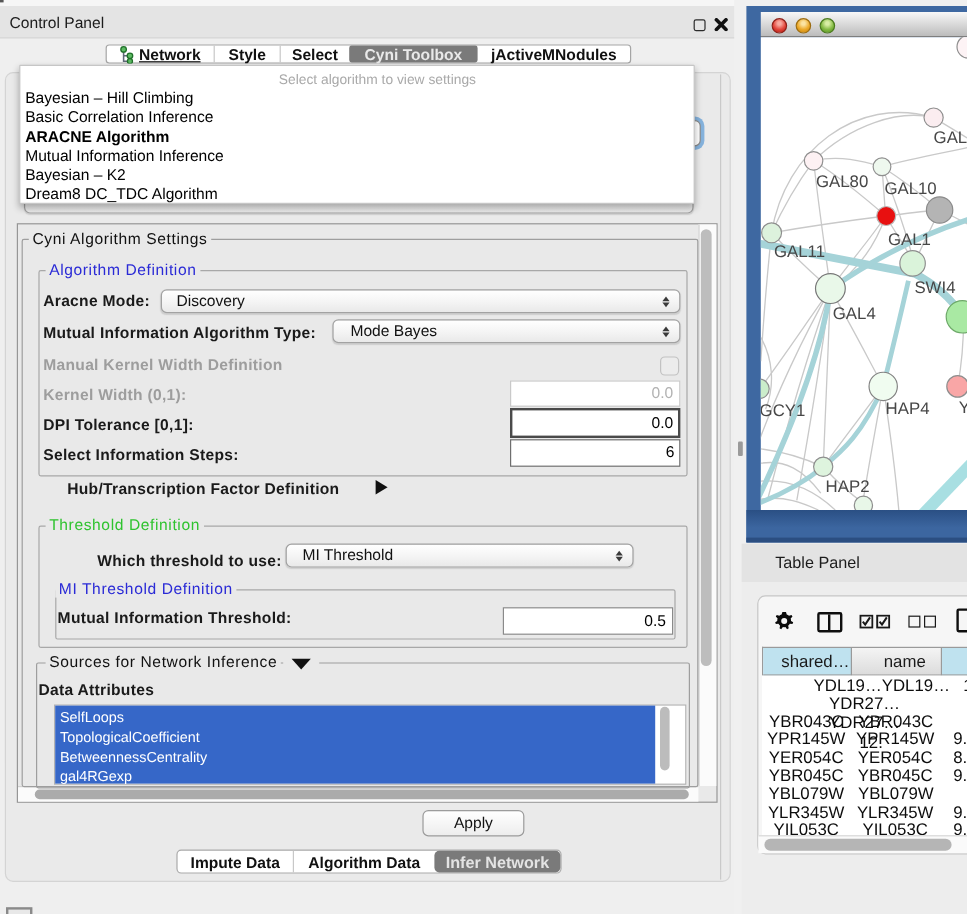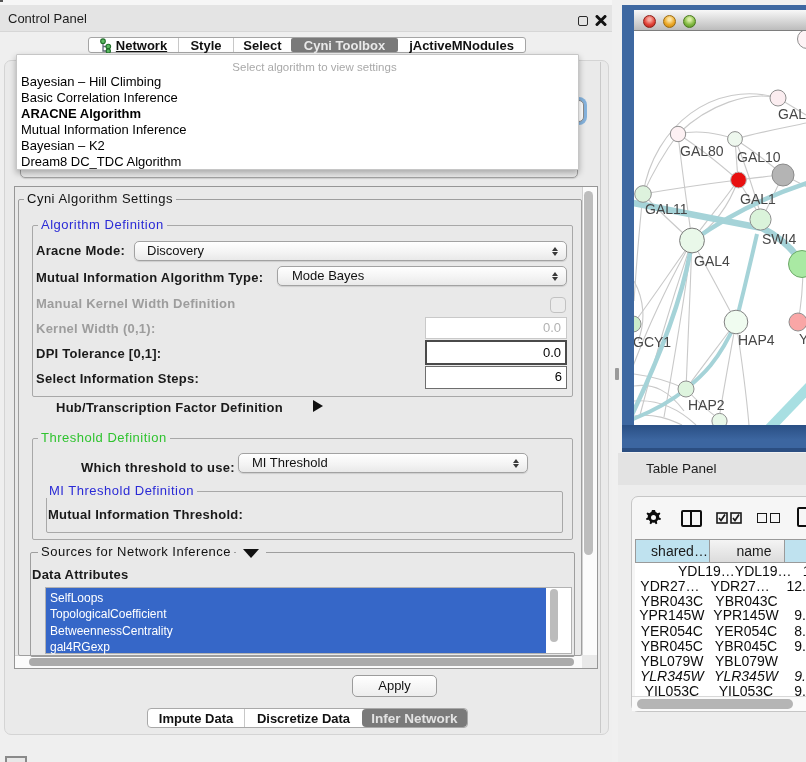--- a/index.html
+++ b/index.html
@@ -86,37 +86,38 @@
 <div class="grp" style="left:32px;top:438px;width:539px;height:100px;border-color:#a8a8a8;"></div>
 <div class="gt" style="left:38px;top:431px;color:#2fc32f;">Threshold Definition</div>
 <div class="lbl" style="left:81px;top:460px;">Which threshold to use:</div>
 <div class="combo" style="left:238px;top:453px;width:290px;height:20px;box-sizing:border-box;">
       <span class="ct" style="left:13px;top:1px;">MI Threshold</span>
       <span class="arr"></span>
     </div>
 <div class="grp" style="left:46px;top:491px;width:515px;height:40px;border-color:#a8a8a8;"></div>
 <div class="gt" style="left:46px;top:484px;color:#2a2ad6;">MI Threshold Definition</div>
 <div class="lbl" style="left:48px;top:507px;">Mutual Information Threshold:</div>
+<div class="tf" style="left:419px;top:506px;width:142px;height:23px;border:1px solid #8a8a8a;color:#000;line-height:21px;padding-right:5px;">0.5</div>
 
 <div class="grp" style="left:30px;top:552px;width:543px;height:103px;"></div>
 <div class="gt" style="left:38px;top:545px;color:#111;">Sources for Network Inference</div>
 <div class="ab" style="left:236px;top:551px;width:30px;height:3px;background:#e9e9e9;"></div>
 <div class="ab" style="left:243px;top:549px;width:0;height:0;border-left:8px solid transparent;border-right:8px solid transparent;border-top:9px solid #111;"></div>
 <div class="lbl" style="left:32px;top:567px;">Data Attributes</div>
 <div class="ab" style="left:45px;top:587px;width:527px;height:67px;background:#fff;border:1px solid #b2b2b2;box-sizing:border-box;"></div>
 <div class="ab" style="left:46px;top:588px;width:500px;height:65px;background:#3667c8;"></div>
 <div class="ab" style="left:50px;top:590px;font-size:12px;color:#fff;line-height:16.4px;white-space:nowrap;">SelfLoops<br>TopologicalCoefficient<br>BetweennessCentrality<br>gal4RGexp</div>
 <div class="ab" style="left:550px;top:589px;width:8px;height:53px;background:#bcbcbc;border-radius:4px;"></div>
 
 <div class="ab" style="left:352px;top:675px;width:85px;height:22px;background:linear-gradient(180deg,#ffffff,#ededed);border:1px solid #9c9c9c;border-radius:5px;box-sizing:border-box;text-align:center;font-size:13px;line-height:20px;color:#111;">Apply</div>
 
 <div class="ab" style="left:147px;top:708px;width:321px;height:20px;background:#fff;border:1px solid #a9a9a9;border-radius:4px;box-sizing:border-box;display:flex;">
   <div class="toptab" style="width:96px;">Impute Data</div>
   <div class="tabsep"></div>
-  <div class="toptab" style="width:117px;">Discretize Data</div>
+  <div class="toptab" style="width:117px;">Algorithm Data</div>
   <div class="toptab" style="flex:1;background:#7a7a7a;color:#e3e3e3;border-radius:4px;font-weight:bold;font-size:13.5px;">Infer Network</div>
 </div>
 
 <div class="ab" style="left:5px;top:756px;width:18px;height:12px;background:#e8e8e8;border:2px solid #8a8a8a;"></div>
 
 <div class="ab" style="left:612px;top:0;width:194px;height:762px;background:#f0f0f0;"></div>
 
 <div class="ab" style="left:618px;top:453px;width:188px;height:32px;background:#e3e3e3;"></div>
 <div class="ab" style="left:636px;top:461px;font-size:13.5px;color:#1c1c1c;margin-left:10px;">Table Panel</div>
 <div class="ab" style="left:618px;top:485px;width:188px;height:277px;background:#ededed;"></div>
@@ -231,21 +232,21 @@
   <div style="width:75px;background:linear-gradient(180deg,#f4f4f4,#dcdcdc);border-right:1px solid #9a9a9a;border-bottom:1px solid #9a9a9a;box-sizing:border-box;text-align:center;line-height:23px;"><span style="position:relative;left:7px;">name</span></div>
   <div style="flex:1;background:#bfe2ef;border-bottom:1px solid #9a9a9a;box-sizing:border-box;text-align:center;line-height:23px;color:#555;">A</div>
 </div>
 
 <div class="ab" style="left:635px;top:563px;width:171px;height:133px;background:#fff;overflow:hidden;font-size:14px;color:#0d0d0d;">
   <div style="display:flex;height:15.1px;align-items:center;margin-left:43px;">
         <div style="width:74px;text-align:center;">YDL19…</div>
         <div style="width:75px;text-align:center;">YDL19…</div>
         <div style="flex:1;padding-left:11px;">13.</div>
       </div>
-  <div style="display:flex;height:15.1px;align-items:center;">
+  <div style="display:flex;height:15.1px;align-items:center;flex-direction:column;">
         <div style="width:74px;text-align:center;">YDR27…</div>
         <div style="width:75px;text-align:center;">YDR27…</div>
         <div style="flex:1;padding-left:11px;">12.</div>
       </div>
   <div style="display:flex;height:15.1px;align-items:center;">
         <div style="width:74px;text-align:center;">YBR043C</div>
         <div style="width:75px;text-align:center;">YBR043C</div>
         <div style="flex:1;"></div>
       </div>
   <div style="display:flex;height:15.1px;align-items:flex-end;">
@@ -261,21 +262,21 @@
   <div style="display:flex;height:15.1px;align-items:center;">
         <div style="width:74px;text-align:center;">YBR045C</div>
         <div style="width:75px;text-align:center;">YBR045C</div>
         <div style="flex:1;padding-left:11px;">9.</div>
       </div>
   <div style="display:flex;height:15.1px;align-items:center;">
         <div style="width:74px;text-align:center;">YBL079W</div>
         <div style="width:75px;text-align:center;">YBL079W</div>
         <div style="flex:1;"></div>
       </div>
-  <div style="display:flex;height:15.1px;align-items:flex-end;font-style:italic;">
+  <div style="display:flex;height:15.1px;align-items:flex-start;">
         <div style="width:74px;text-align:center;">YLR345W</div>
         <div style="width:75px;text-align:center;">YLR345W</div>
         <div style="flex:1;padding-left:11px;">9.</div>
       </div>
   <div style="display:flex;height:15.1px;align-items:center;">
         <div style="width:74px;text-align:center;">YIL053C</div>
         <div style="width:75px;text-align:center;">YIL053C</div>
         <div style="flex:1;padding-left:11px;">9.</div>
       </div>
 </div>

